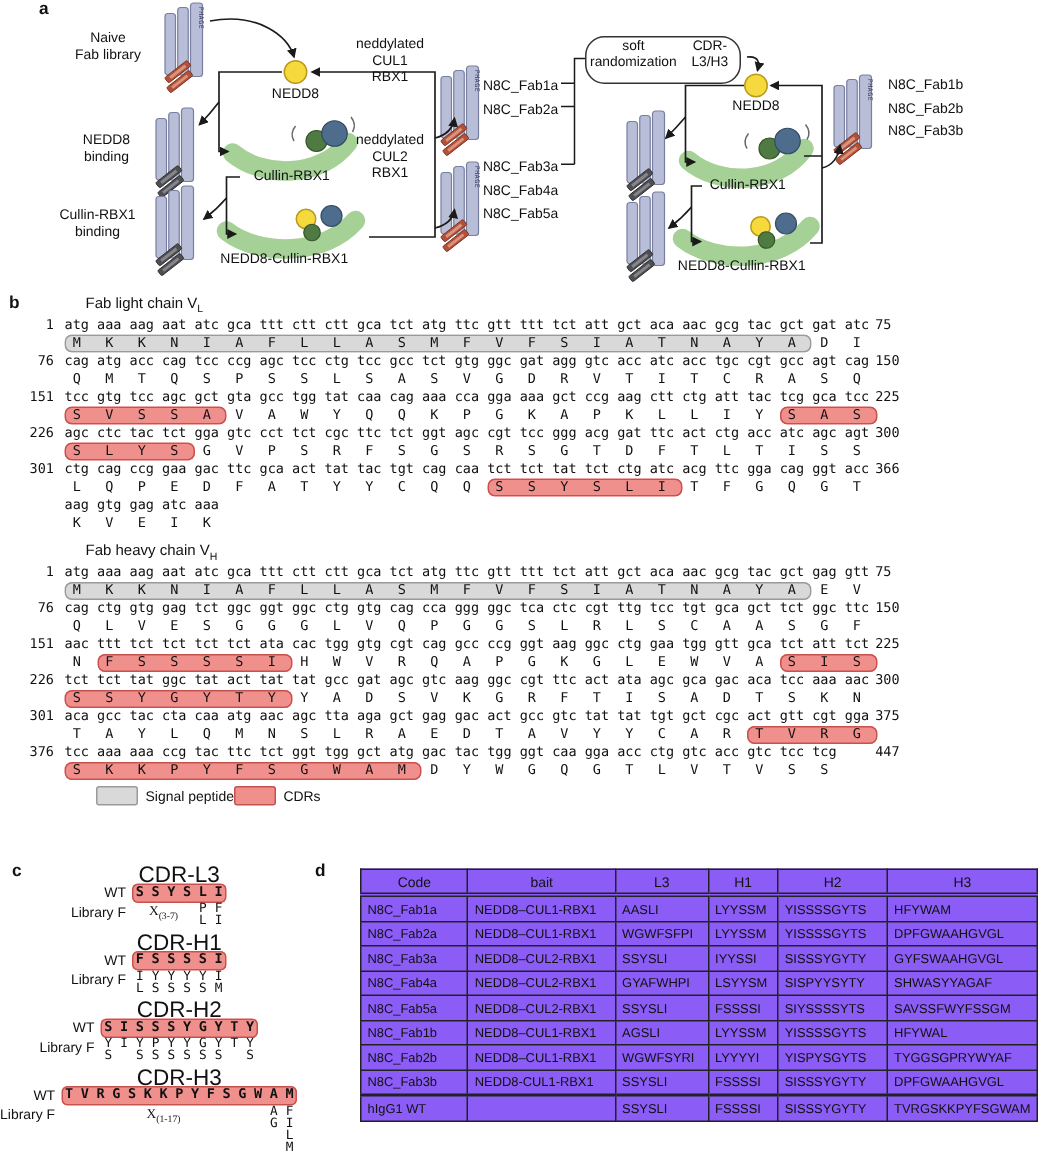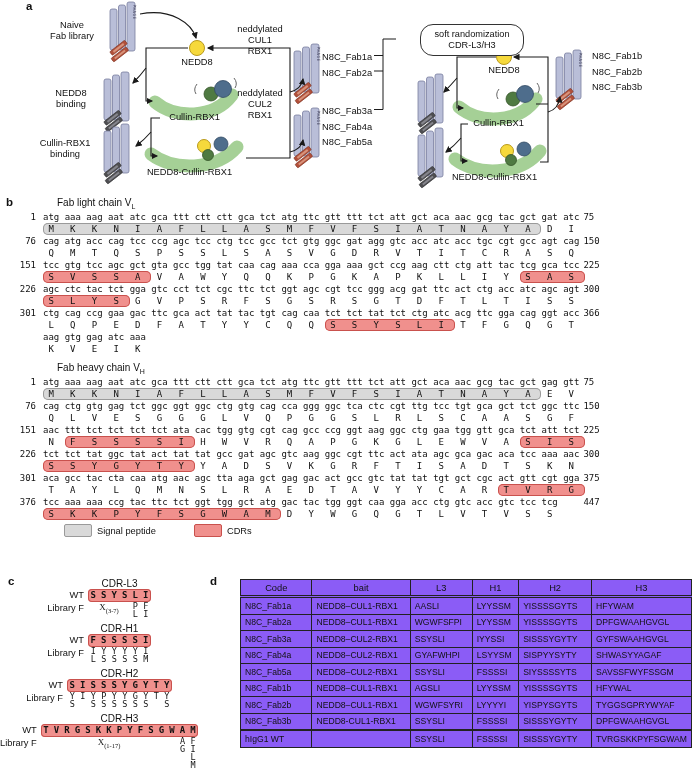--- a/index.html
+++ b/index.html
@@ -6,45 +6,45 @@
   body{width:692px;height:770px;position:relative;background:#fff;color:#111;
        font-family:"Liberation Sans",sans-serif;overflow:hidden}
   .plabel{position:absolute;font-weight:bold;font-size:11.5px;color:#111}
   
   .panelA{position:absolute;left:0;top:0;width:692px;height:200px}
   .panelA svg{position:absolute;left:0;top:0}
   .lbl{position:absolute;font-size:9.3px;line-height:11px;color:#111;text-align:center}
   .lbl div{line-height:11px}
   .fablist{text-align:left}
   .fablist div{line-height:15.5px;font-size:9.3px}
-  .softbox{position:absolute;left:420px;top:24px;width:102px;height:30px;border:1.2px solid #333;
-           border-radius:13px;display:flex;flex-direction:column;justify-content:center;background:#fff}
+  .softbox{position:absolute;left:390px;top:24px;width:102px;height:30px;border:1.2px solid #333;
+           border-radius:13px;display:flex;justify-content:center;background:#fff}
   .softbox div{line-height:11px;font-size:9.2px;text-align:center}
   .seqtitle{position:absolute;font-size:10px;color:#111;font-family:"Liberation Sans",sans-serif}
   .seqtitle sub{font-size:7px}
   .seqpanel{position:absolute;left:6px;width:686px}
   .seqline{margin-bottom:1px}
   .seqrow{font-family:"DejaVu Sans Mono",monospace;font-size:9px;line-height:11px;white-space:pre;color:#111}
   .lnum{display:inline-block;width:30px;text-align:right;margin-right:7px}
   .nt{display:inline-block;width:99ch}
   .rnum{margin-left:4px}
   .aarow{padding-left:37px;font-family:"DejaVu Sans Mono",monospace;font-size:9px;height:12px;line-height:12px;white-space:nowrap}
   .run{display:inline-flex;border-radius:5px;height:12px;align-items:center}
   .res{display:inline-block;width:4ch;padding-right:1ch;box-sizing:border-box;text-align:center}
   .hl-signal{background:#d9d9d9;box-shadow:inset 0 0 0 1px #9a9a9a}
   .hl-cdr{background:#f0908d;box-shadow:inset 0 0 0 1px #c9514d}
-  .legend{position:absolute;left:64px;top:524px;display:flex;gap:38px;font-size:9.3px}
+  .legend{position:absolute;left:64px;top:524px;display:flex;font-size:9.3px}
   .legitem{display:flex;align-items:center}
   .sw{display:inline-block;width:26px;height:11px;border-radius:2px;margin-right:5px}
   .sw-signal{background:#d9d9d9;border:1px solid #9a9a9a}
   .sw-cdr{background:#f0908d;border:1px solid #c9514d}
   
   .panelC{position:absolute;left:2px;top:578px;width:235px}
   .cblock{position:relative;display:flex;flex-direction:column;align-items:center;margin-bottom:5px}
-  .ctitle{font-size:10px;line-height:11px;text-align:center}
+  .ctitle{font-size:15px;line-height:11px;text-align:center}
   .cbox{display:flex;height:13px;border-radius:4px;align-items:center}
   .ccell{width:10.5px;text-align:center;font-family:"DejaVu Sans Mono",monospace;font-size:9px;font-weight:bold;line-height:13px}
   .ccols{position:relative;display:flex}
   .ccol{width:10.5px;display:flex;flex-direction:column}
   .ccol span{font-family:"DejaVu Sans Mono",monospace;font-size:8.5px;line-height:8px;text-align:center}
   .cx{position:absolute;top:0;font-family:Liberation Serif, serif;font-size:9px;line-height:10px;text-align:center}
   .cx sub{font-size:6.5px}
   .clabel{position:absolute;font-size:9.3px;line-height:13px;white-space:nowrap}
   
   .dtable{position:absolute;left:240px;top:579px;border-collapse:collapse;table-layout:fixed;border:1.6px solid #222;background:#8b5cf6}

